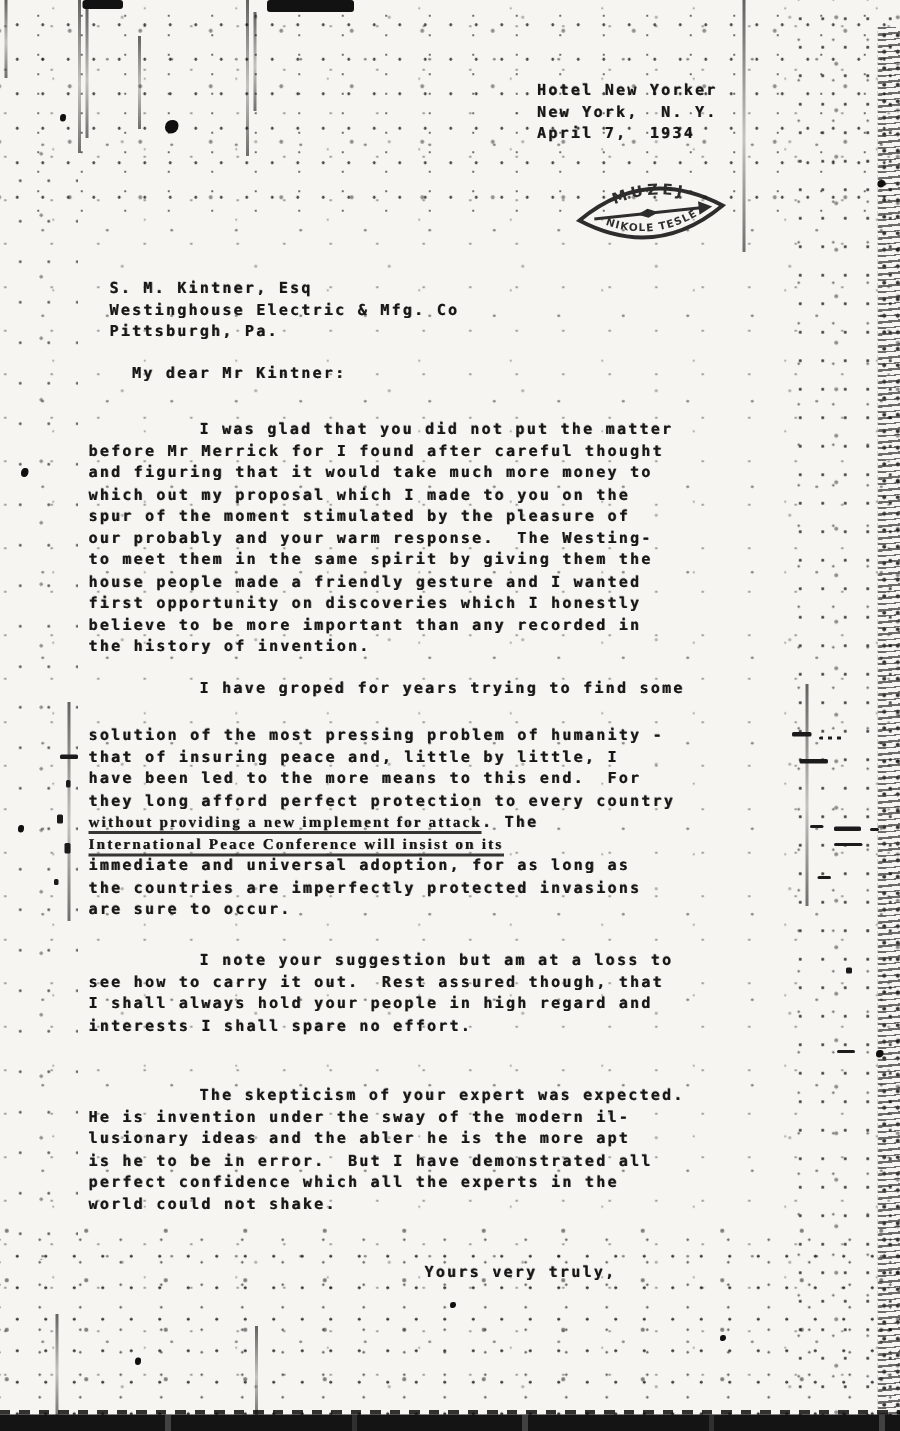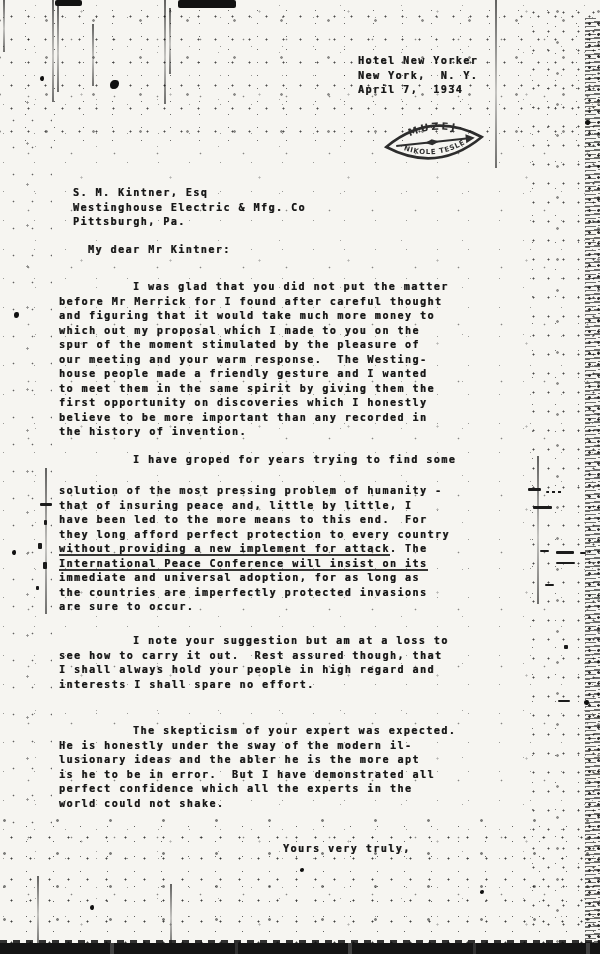--- a/index.html
+++ b/index.html
@@ -9,21 +9,21 @@
     font-family:"DejaVu Sans Mono","Liberation Mono",monospace;
     font-weight:bold;color:#171717;
   }
   
   .tline{
     white-space:pre;font-size:10px;line-height:14.5px;letter-spacing:1.5px;
     text-shadow:0.4px 0.3px 0 rgba(10,10,10,.55), -0.2px -0.2px 0 rgba(10,10,10,.2);
   }
   .block{position:absolute;}
   .ind{padding-left:74px;}
-  .u{border-bottom:2px solid rgba(20,20,20,.85);}
+  .u{border-bottom:2px solid rgba(20,20,20,.85);font-family:Liberation Serif, serif;}
   
   .noise{position:absolute;pointer-events:none;background-repeat:repeat;}
   .n-base{left:0;top:0;width:600px;height:954px;opacity:.5;background-image:
     radial-gradient(circle, rgba(0,0,0,.9) 0 .7px, transparent 1.1px),
     radial-gradient(circle, rgba(0,0,0,.75) 0 .6px, transparent 1px),
     radial-gradient(circle, rgba(0,0,0,.65) 0 .5px, transparent .9px),
     radial-gradient(circle, rgba(0,0,0,.55) 0 .8px, transparent 1.3px);
     background-size:43px 57px,31px 29px,61px 47px,89px 83px;
     background-position:7px 11px,19px 3px,5px 29px,37px 53px;}
   .n-top{left:0;top:0;width:600px;height:150px;opacity:.7;background-image:
@@ -149,23 +149,23 @@
   </div>
 
   <div class="block tline" style="left:88px;top:243px">My dear Mr Kintner:</div>
 
   <div class="block" style="left:59px;top:280px">
     <div class="tline ind">I was glad that you did not put the matter</div>
     <div class="tline">before Mr Merrick for I found after careful thought</div>
     <div class="tline">and figuring that it would take much more money to</div>
     <div class="tline">which out my proposal which I made to you on the</div>
     <div class="tline">spur of the moment stimulated by the pleasure of</div>
-    <div class="tline">our meeting and your warm response.  The Westing-</div>
+    <div class="tline">our probably and your warm response.  The Westing-</div>
+    <div class="tline">to meet them in the same spirit by giving them the</div>
     <div class="tline">house people made a friendly gesture and I wanted</div>
-    <div class="tline">to meet them in the same spirit by giving them the</div>
     <div class="tline">first opportunity on discoveries which I honestly</div>
     <div class="tline">believe to be more important than any recorded in</div>
     <div class="tline">the history of invention.</div>
   </div>
 
   <div class="block tline ind" style="left:59px;top:453px">I have groped for years trying to find some</div>
   <div class="block" style="left:59px;top:484px">
     <div class="tline">solution of the most pressing problem of humanity -</div>
     <div class="tline">that of insuring peace and, little by little, I</div>
     <div class="tline">have been led to the more means to this end.  For</div>
@@ -179,21 +179,21 @@
 
   <div class="block" style="left:59px;top:634px">
     <div class="tline ind">I note your suggestion but am at a loss to</div>
     <div class="tline">see how to carry it out.  Rest assured though, that</div>
     <div class="tline">I shall always hold your people in high regard and</div>
     <div class="tline">interests I shall spare no effort.</div>
   </div>
 
   <div class="block" style="left:59px;top:724px">
     <div class="tline ind">The skepticism of your expert was expected.</div>
-    <div class="tline">He is honestly under the sway of the modern il-</div>
+    <div class="tline">He is invention under the sway of the modern il-</div>
     <div class="tline">lusionary ideas and the abler he is the more apt</div>
     <div class="tline">is he to be in error.  But I have demonstrated all</div>
     <div class="tline">perfect confidence which all the experts in the</div>
     <div class="tline">world could not shake.</div>
   </div>
 
   <div class="block tline" style="left:283px;top:842px">Yours very truly,</div>
 
   <div class="band"></div>
 

